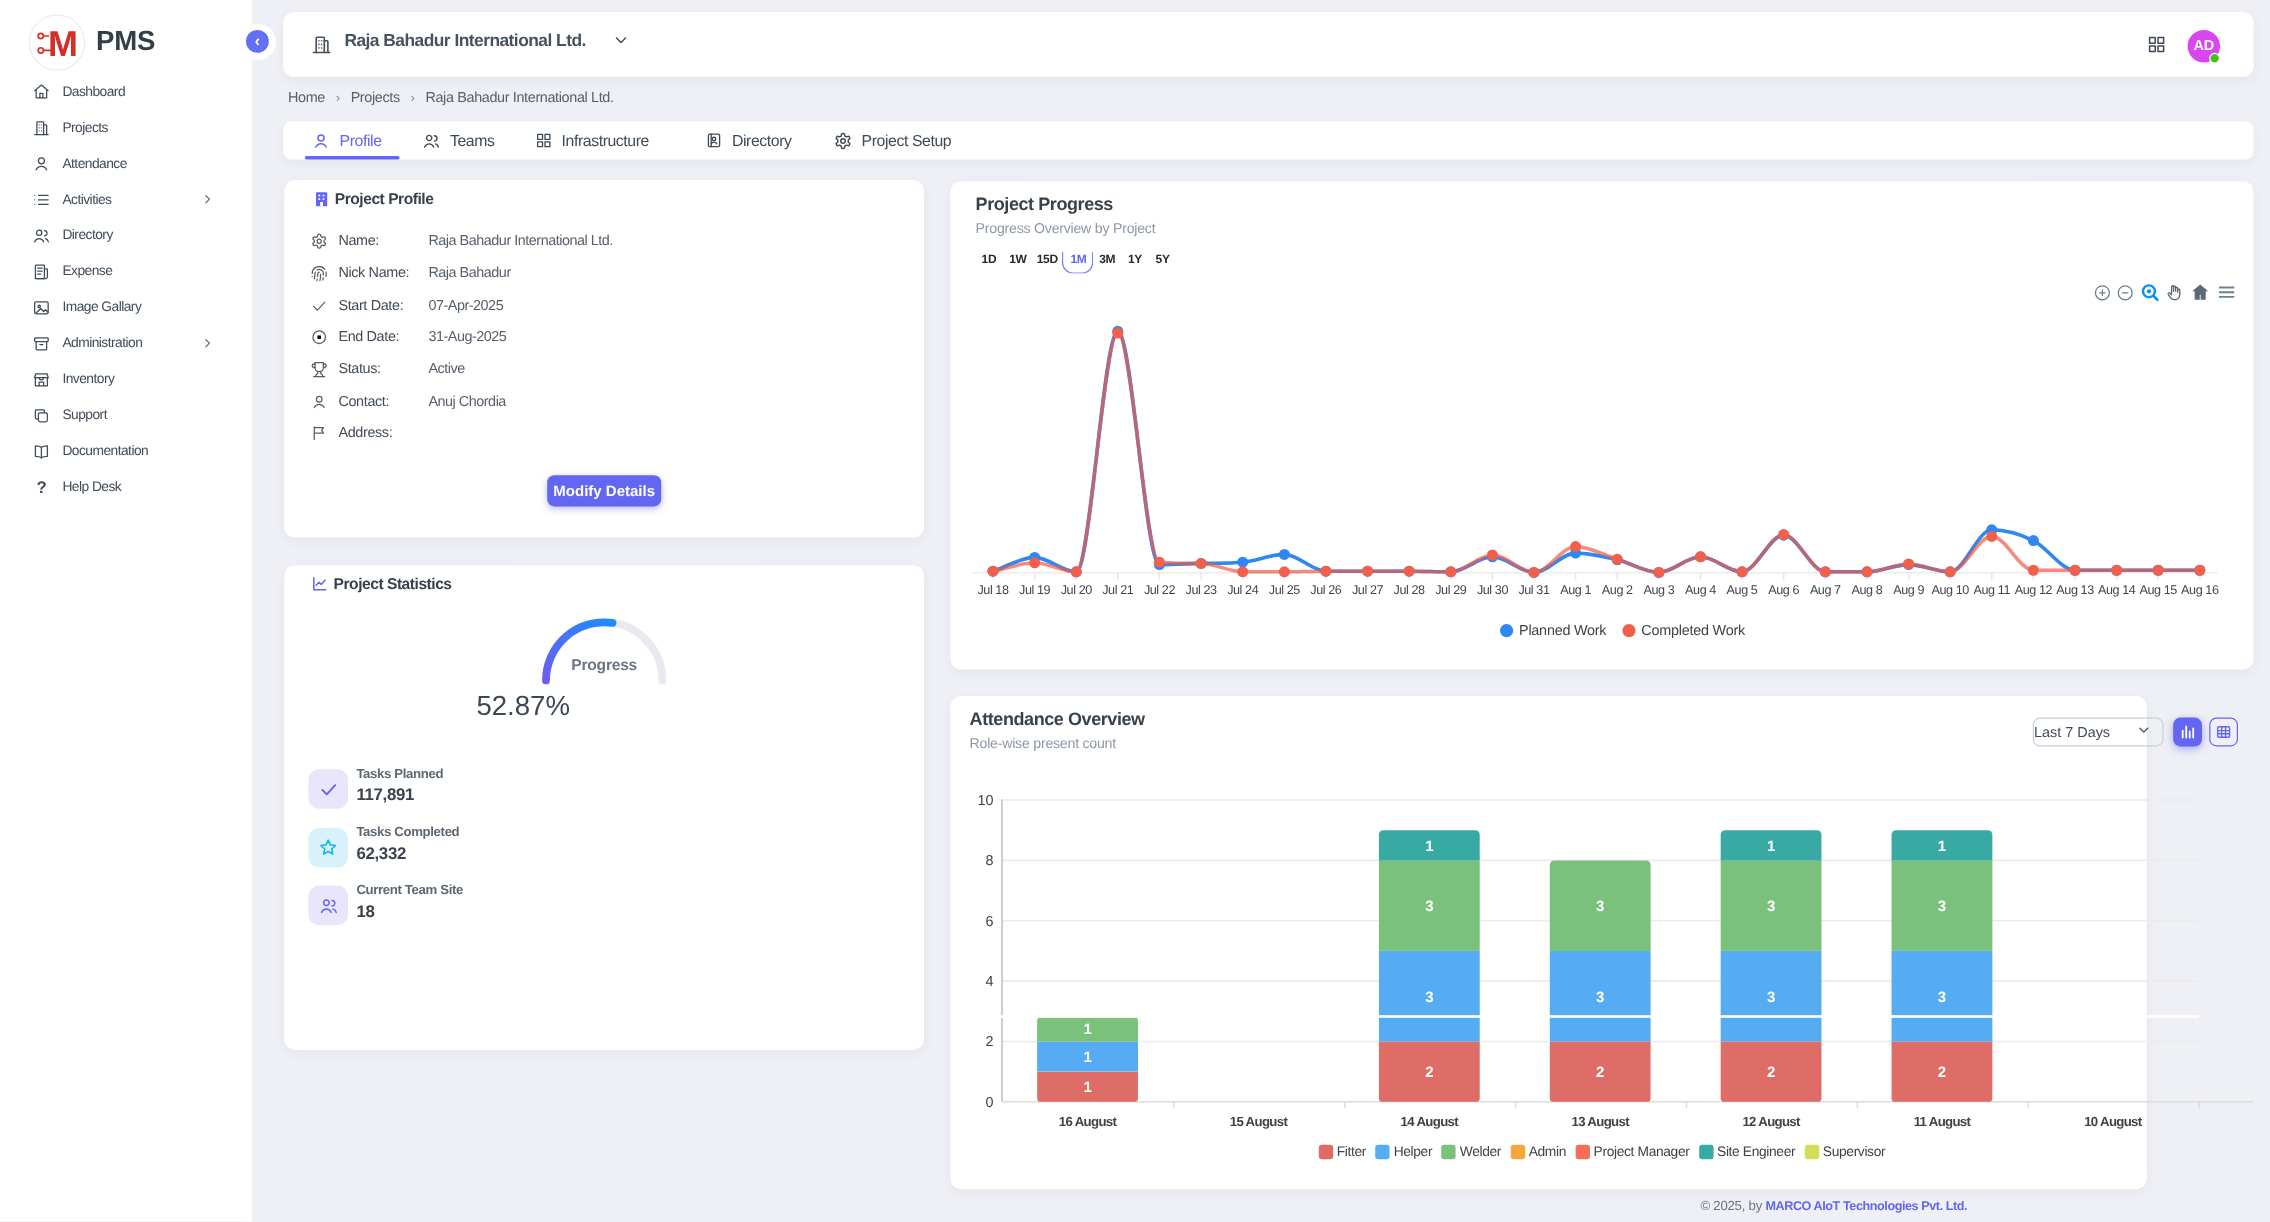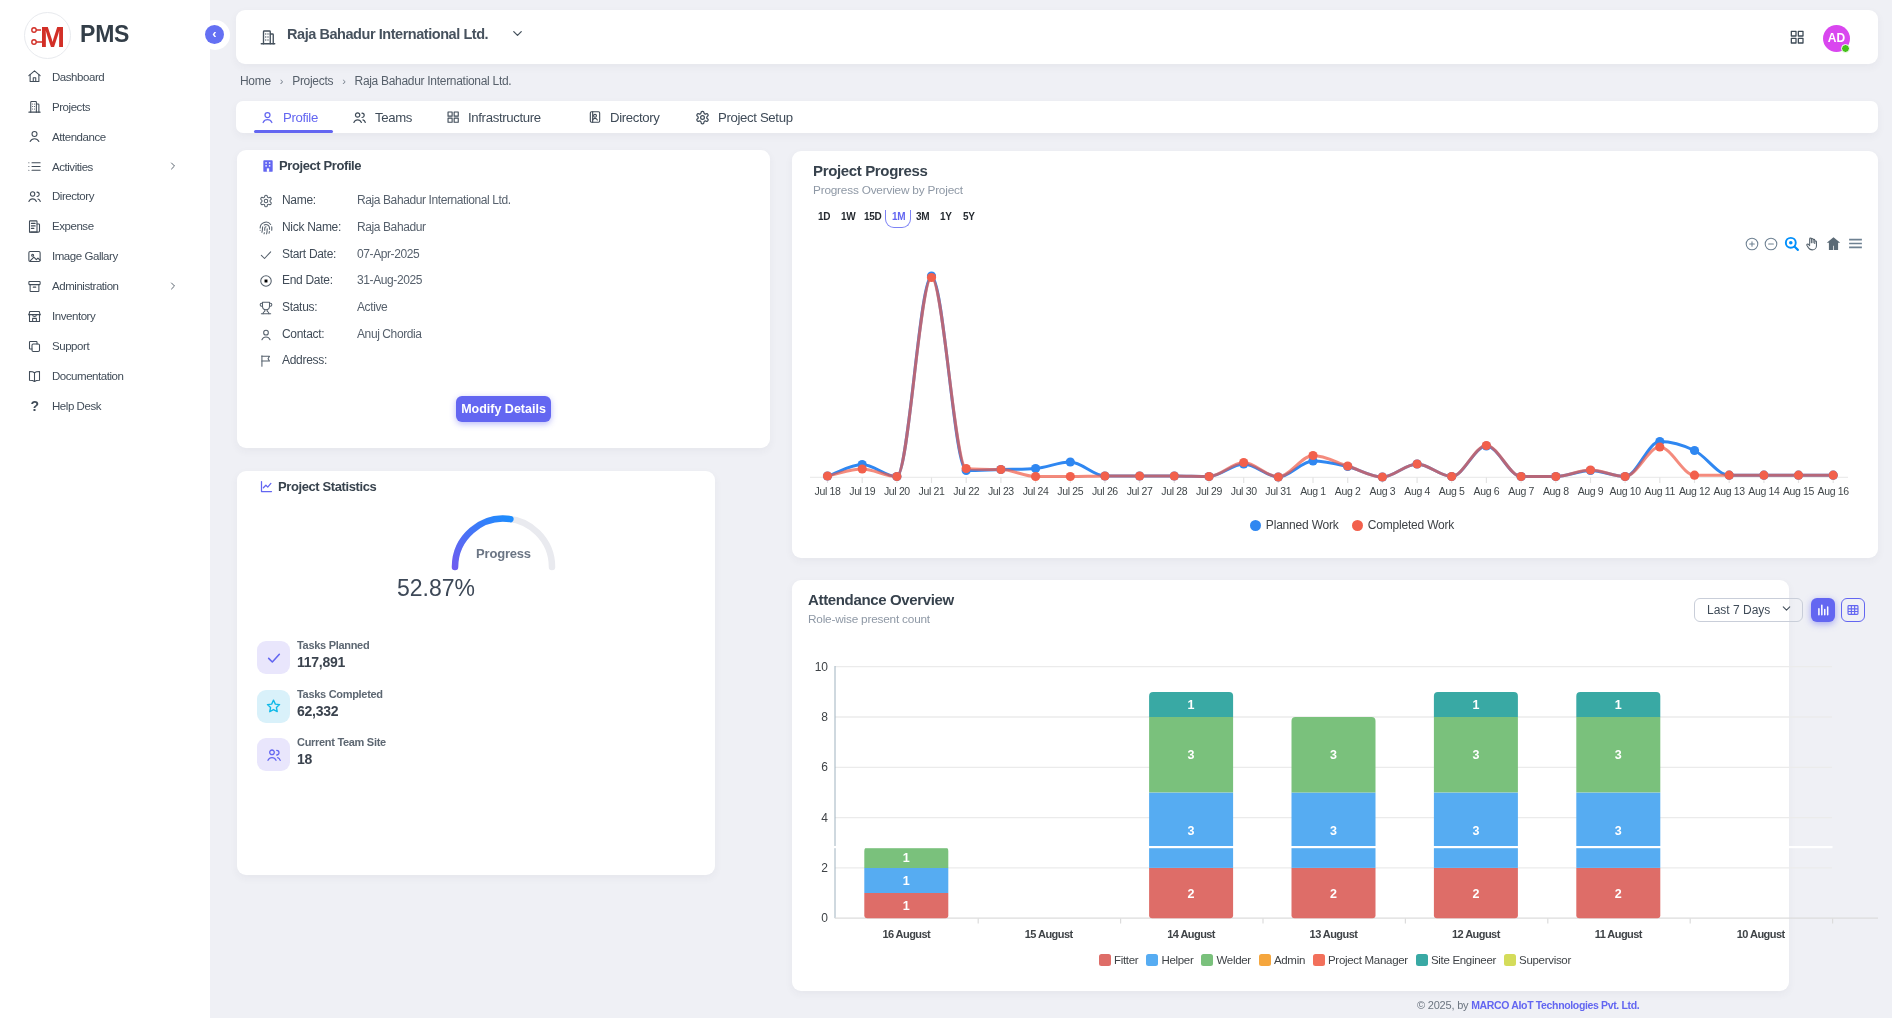--- a/index.html
+++ b/index.html
@@ -26,34 +26,34 @@
 #tabline{position:absolute;left:254px;top:130px;width:79px;height:2.5px;background:#6366f1;border-radius:2px}
 
 #pcard{left:237px;top:150px;width:533px;height:298px}
 .ctitle{position:absolute;display:flex;align-items:center;gap:4px;font-size:13px;letter-spacing:-0.4px;font-weight:700;color:#37424d}
 .prow{position:absolute;left:22px;display:flex;align-items:flex-start}
 .pico{width:14px;margin-top:1px}
 .plab{width:75px;margin-left:9px;font-size:12px;letter-spacing:-0.3px;color:#414c58;font-weight:400}
 .pval{margin-left:0;font-size:12px;letter-spacing:-0.4px;color:#57616d;width:390px}
 #modbtn{position:absolute;left:219px;top:246px;width:95px;height:26px;background:#6366f1;border-radius:6px;color:#fff;font-size:12.5px;font-weight:700;text-align:center;line-height:26px;box-shadow:0 2px 6px rgba(99,102,241,.45)}
 
-#scard{left:237px;top:471px;width:478px;height:404px}
+#scard{left:237px;top:471px;width:533px;height:404px}
 .sbox{position:absolute;left:20px;width:33px;height:33px;border-radius:9px;display:flex;align-items:center;justify-content:center}
 .slab{position:absolute;left:60px;font-size:11px;letter-spacing:-0.3px;font-weight:700;color:#5d6772}
 .sval{position:absolute;left:60px;font-size:14px;letter-spacing:-0.25px;font-weight:700;color:#3b434e}
 
 #gcard{left:792px;top:151px;width:1086px;height:407px}
 #gtitle{position:absolute;left:21px;top:11px;font-size:15px;letter-spacing:-0.35px;font-weight:700;color:#37424d}
 #gsub{position:absolute;left:21px;top:32px;font-size:11.8px;letter-spacing:-0.2px;color:#8e98a5}
 .rng{position:absolute;top:60px;font-size:10px;letter-spacing:-0.3px;font-weight:700;color:#262b31}
 .rng.sel{color:#6366f1}
 #rngline{position:absolute;left:93px;top:59px;width:26px;height:18px;border:1.5px solid #7c82f5;border-top:none;border-radius:0 0 9px 9px}
 
 #acard{left:792px;top:580px;width:997px;height:411px}
-#asel{position:absolute;left:902px;top:17.5px;width:109px;height:24px;border:1px solid #c9ced9;border-radius:6px;font-size:12px;color:#3f4b58;line-height:22px;padding-left:12px}
+#asel{position:absolute;left:902px;top:17.5px;width:109px;height:24px;border:1px solid #c9ced9;border-radius:6px;font-size:12px;color:#3f4b58;line-height:22px;padding-left:0}
 #abtn1{position:absolute;left:1019px;top:17.5px;width:24px;height:24px;border-radius:6px;background:#6366f1;display:flex;align-items:center;justify-content:center;box-shadow:0 2px 7px rgba(99,102,241,.55)}
 #abtn2{position:absolute;left:1049px;top:17.5px;width:24px;height:24px;border-radius:6px;border:1.5px solid #6366f1;display:flex;align-items:center;justify-content:center}
 .aleg{position:absolute;left:0;top:374px;width:1086px;text-align:center;font-size:11.5px;letter-spacing:-0.3px;color:#3f4347}
 .ali{margin:0 4px;display:inline-flex;align-items:center;gap:3px}
 .asq{width:12px;height:12px;border-radius:2.5px;display:inline-block}
 #foot{position:absolute;left:1417px;top:999px;font-size:11px;letter-spacing:-0.2px;color:#6c7580}
 #foot b{color:#6366f1;font-weight:700;letter-spacing:-0.35px;font-size:10.5px}
 #lleg{position:absolute;left:17px;top:367px;width:1086px;text-align:center;font-size:12px;letter-spacing:-0.2px;color:#3f4347}
 .lli{margin:0 5px;display:inline-flex;align-items:center;gap:5px}
 .ldot{width:11px;height:11px;border-radius:50%;display:inline-block}

